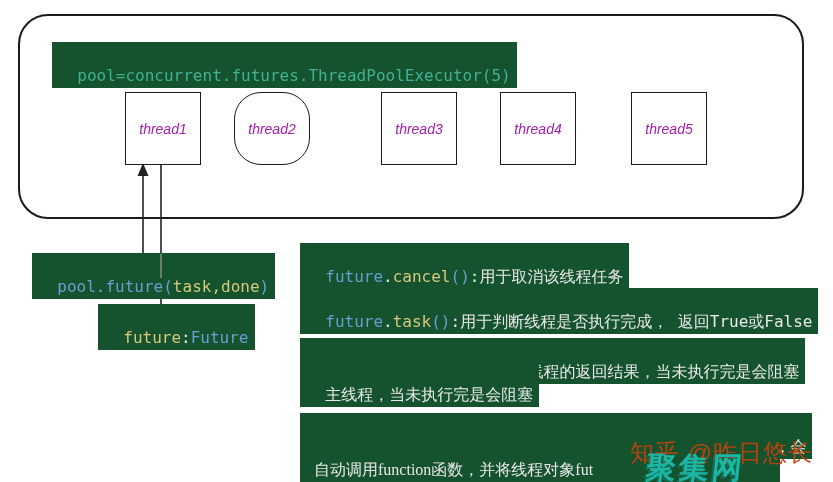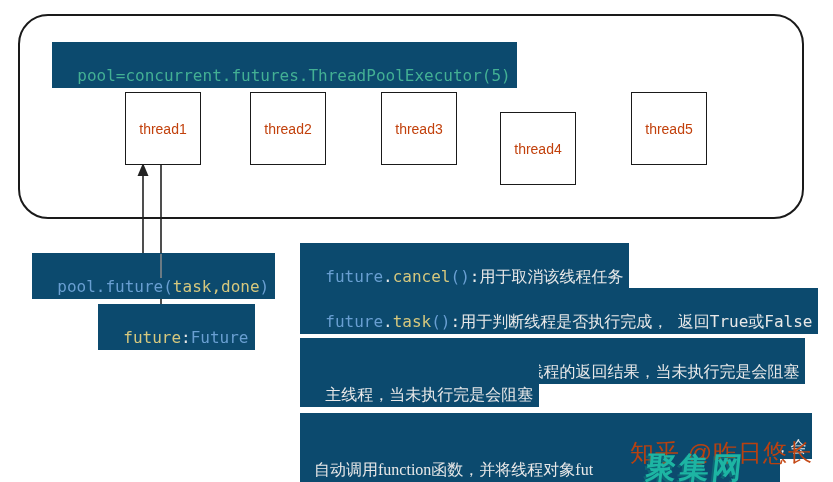--- a/index.html
+++ b/index.html
@@ -8,35 +8,35 @@
     font-family:"Liberation Sans", sans-serif;overflow:hidden;
   }
   .abs{position:absolute;}
   
   .pool-rect{
     left:18px;top:14px;width:782px;height:201px;
     border:2px solid #1a1a1a;border-radius:30px;background:#ffffff;
   }
   
   .pill{
-    background:#0c4a6e;color:#e8e8e8;
+    background:#14532d;color:#e8e8e8;
     font-family:"DejaVu Sans Mono", monospace;
     font-size:16px;line-height:22px;padding:1px 6px;
     display:inline-block;white-space:pre;
   }
   .c-teal{color:#43b094;}
   .c-blue{color:#699fd2;}
   .c-yellow{color:#d6c87e;}
   .c-white{color:#e8e8e8;}
   
   .thread-box{
     top:92px;width:74px;height:71px;background:#ffffff;
     border:1.5px solid #1a1a1a;
     display:flex;align-items:center;justify-content:center;
-    font-size:14px;color:#c2410c;
+    font-size:14px;color:#a21caf;font-style:italic;
   }
   
   .arrows{left:0;top:0;pointer-events:none;}
   
   .over-line{left:160px;top:254px;width:2px;height:24px;background:#8b8b8b;opacity:.75;}
   
   .api-line{left:300px;}
   .bg-extend{min-width:468px;font-family:Liberation Serif, serif;}
   
   .wm-zhihu{
@@ -65,27 +65,27 @@
   </g>
 </svg>
 
 <div class="abs pill" style="left:52px;top:42px;">
   <span class="c-teal">pool=concurrent.futures.ThreadPoolExecutor(5)</span>
 </div>
 
 <div class="abs thread-box" style="left:125px;">
   <span>thread1</span>
 </div>
-<div class="abs thread-box" style="left:250px;">
+<div class="abs thread-box" style="left:234px;border-radius:27px;">
   <span>thread2</span>
 </div>
 <div class="abs thread-box" style="left:381px;">
   <span>thread3</span>
 </div>
-<div class="abs thread-box" style="left:500px;margin-top:20px;">
+<div class="abs thread-box" style="left:500px;">
   <span>thread4</span>
 </div>
 <div class="abs thread-box" style="left:631px;">
   <span>thread5</span>
 </div>
 
 <div class="abs pill" style="left:32px;top:253px;">
   <span class="c-blue">pool.future(</span><span class="c-yellow">task,done</span><span class="c-blue">)</span>
 </div>
 <div class="abs over-line"></div>

